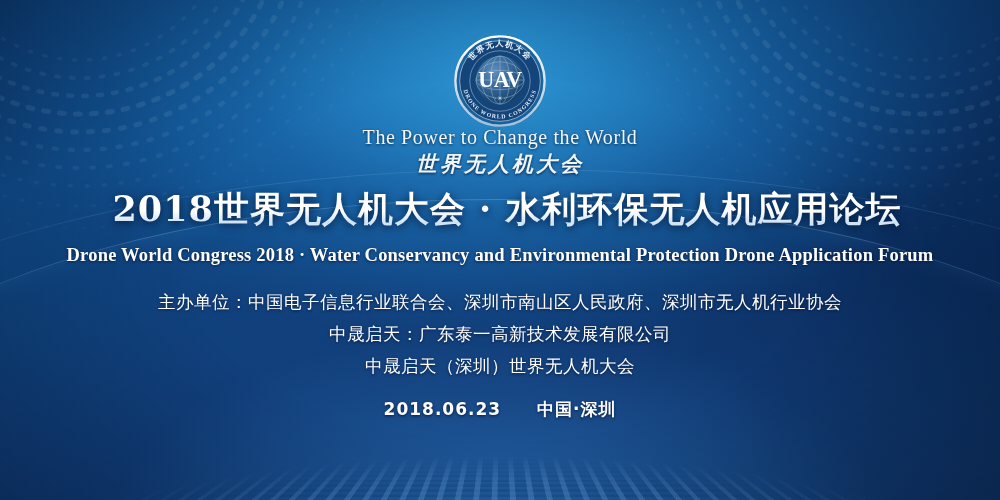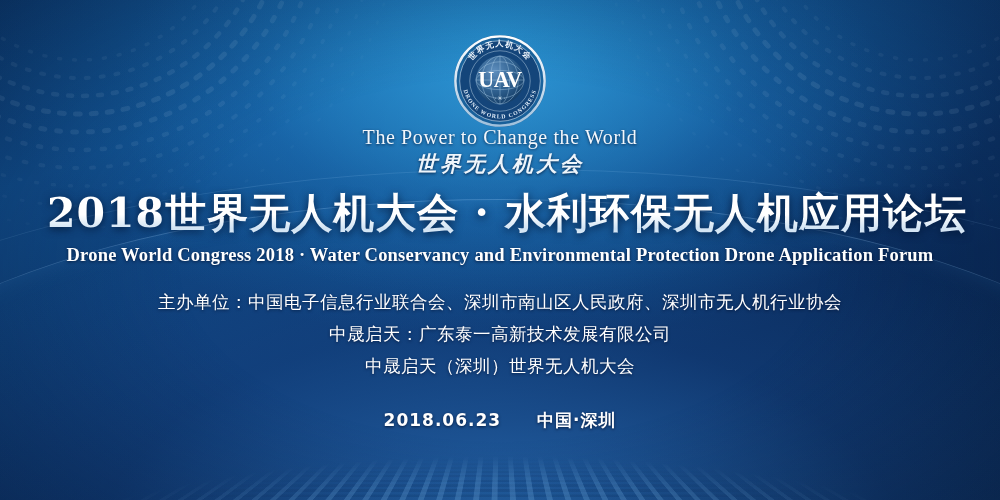--- a/index.html
+++ b/index.html
@@ -58,21 +58,21 @@
   .tagline-cn{
     position:absolute;left:0;right:0;top:150px;
     font-family:"DejaVu Sans",sans-serif;
     font-size:21px;font-weight:700;font-style:italic;letter-spacing:3px;
     color:#eef5fb;text-shadow:0 1px 3px rgba(0,20,50,.8);
   }
 
   .main-title{
     position:absolute;left:0;right:0;top:186px;
     font-family:"DejaVu Serif","Liberation Serif",serif;
-    font-weight:700;font-size:41px;letter-spacing:1px;
+    font-weight:700;font-size:35px;letter-spacing:1px;
     background:linear-gradient(180deg,#ffffff 0%,#ffffff 52%,#cfe2f3 78%,#eaf3fb 100%);
     -webkit-background-clip:text;background-clip:text;color:transparent;
     filter:drop-shadow(0 2px 4px rgba(0,18,48,.85));
     white-space:nowrap;
     padding-left:14px;
   }
 
   .sub-title{
     position:absolute;left:0;right:0;top:245px;
     font-family:"Liberation Serif",serif;
@@ -89,21 +89,21 @@
     white-space:nowrap;
   }
   .org-1{top:290px;}
   .org-2{top:322px;}
   .org-3{top:354px;}
 
   .datebar{
     position:absolute;left:0;right:0;top:398px;
     font-family:"DejaVu Sans",sans-serif;
     font-size:17px;font-weight:700;letter-spacing:1px;
-    color:#ffffff;text-shadow:0 1px 3px rgba(0,18,48,.8);margin-top:11px;
+    color:#ffffff;text-shadow:0 1px 3px rgba(0,18,48,.8);
   }
   .datebar .gap{display:inline-block;width:22px;}
 </style>
 </head>
 <body>
 
 <div id="stage">
 
   <div class="bg-layer">
 

